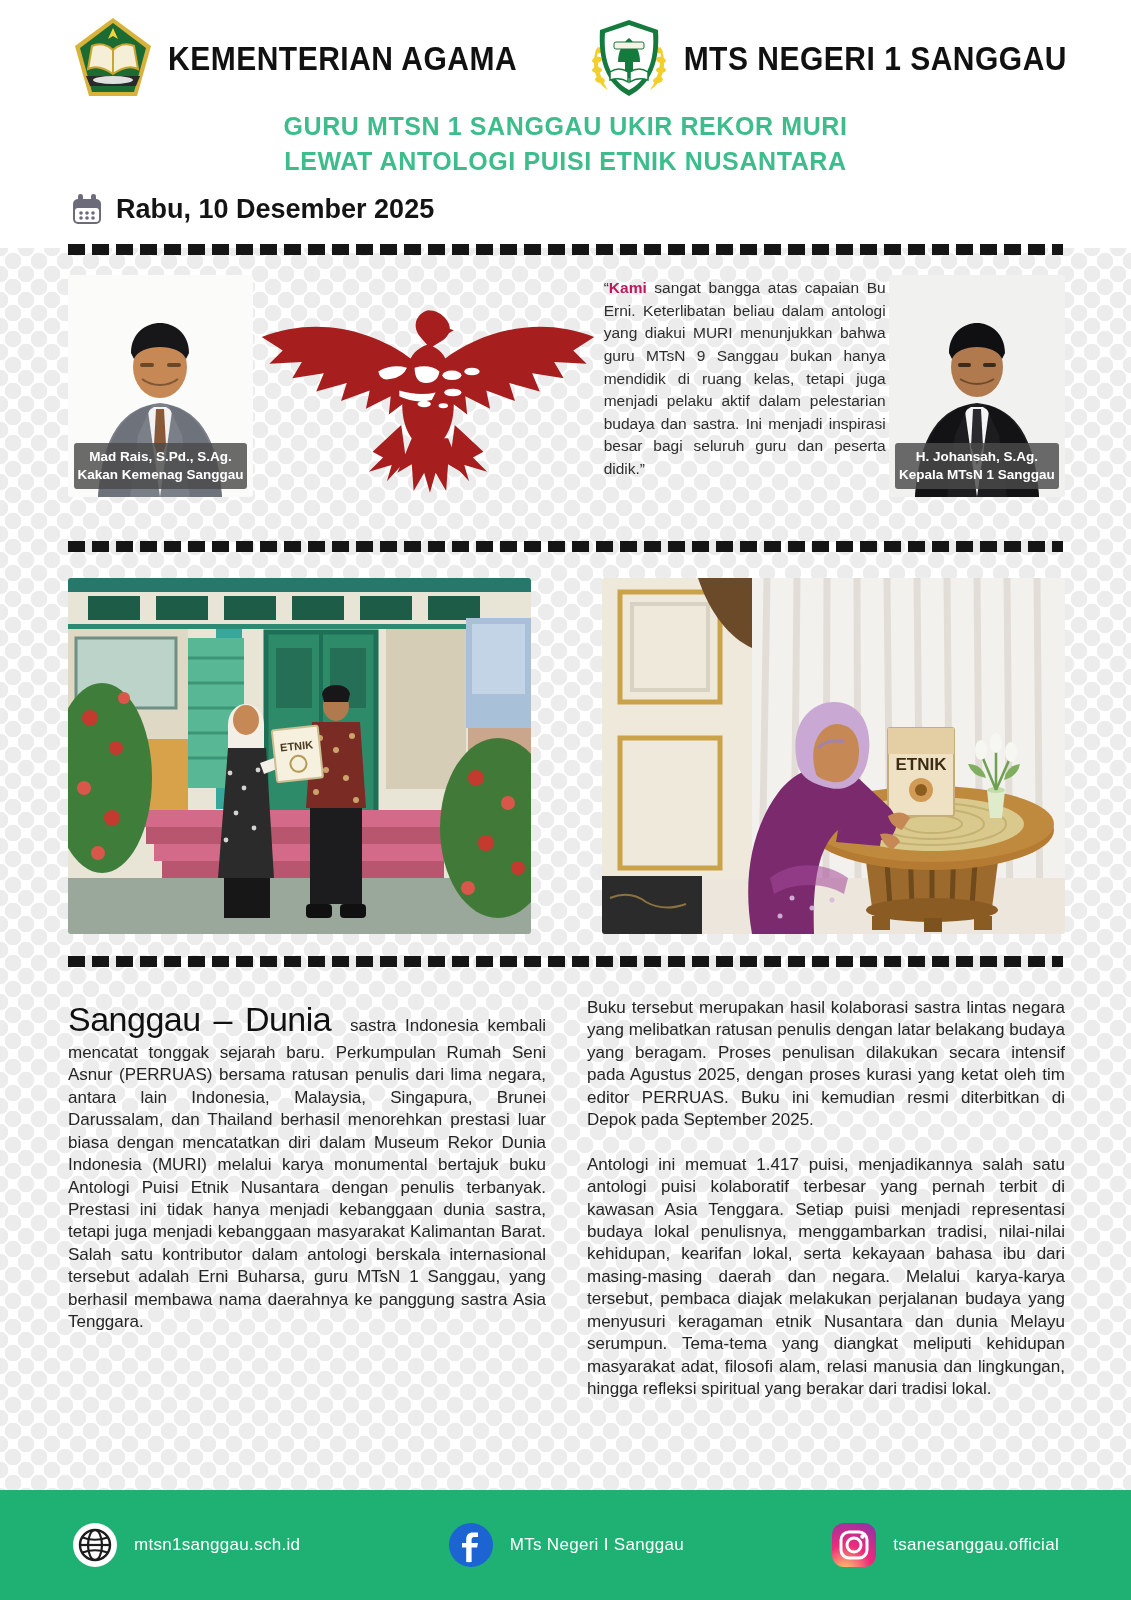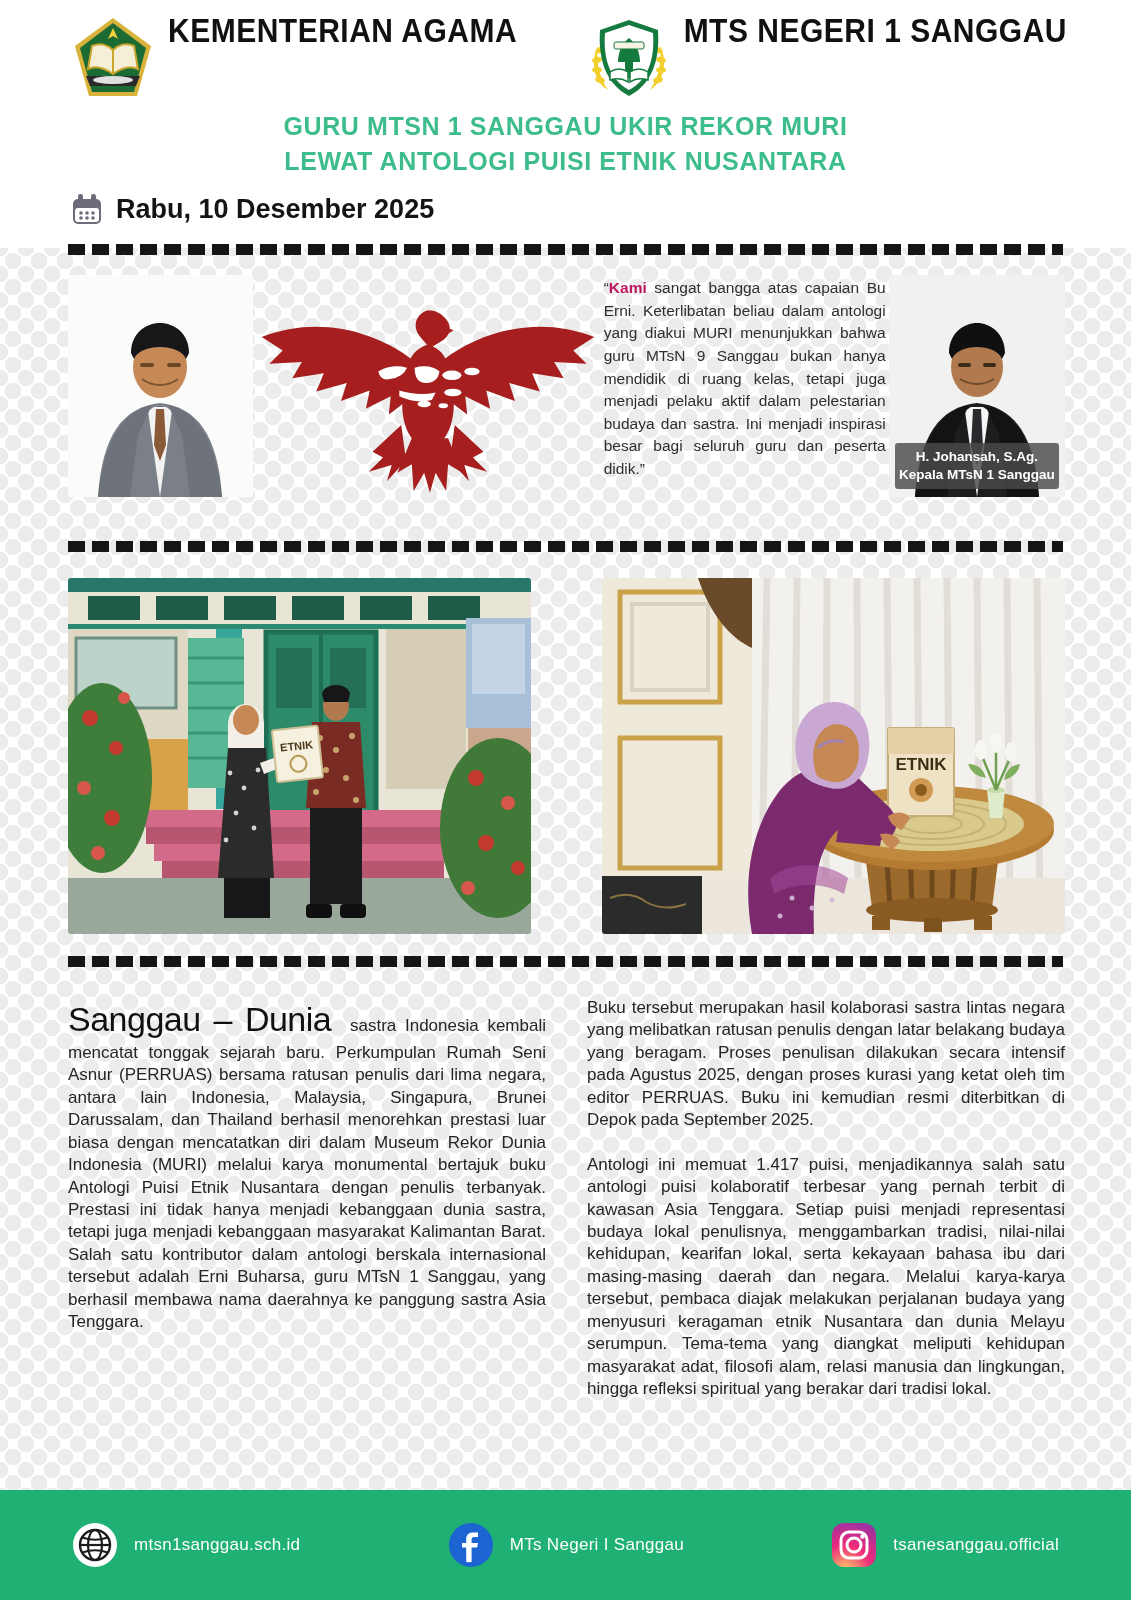--- a/index.html
+++ b/index.html
@@ -18,21 +18,21 @@
     background-position:0 0,13px 13px;
     z-index:0;
   }
   .page{position:relative;z-index:1;width:1131px;height:1600px;}
 
   
   .header-row{
     display:flex;align-items:center;justify-content:space-between;
     padding:16px 64px 0 72px;
   }
-  .org{display:flex;gap:14px;}
+  .org{display:flex;align-items:center;gap:14px;}
   .org-logo{width:82px;height:86px;flex:0 0 auto;}
   .org-name{
     font-size:30px;font-weight:800;letter-spacing:.5px;color:#111;
     white-space:nowrap;transform:scaleY(1.08);
   }
 
   
   .main-title{
     text-align:center;margin-top:8px;line-height:1.32;
     font-size:25px;font-weight:800;letter-spacing:.6px;color:#3dbd8c;
@@ -191,20 +191,24 @@
         <path d="M80 136 L92 222 L104 136 L98 132 L86 132 Z" fill="#f2f2f2"></path>
         <path d="M88 134 L96 134 L98 170 L92 186 L86 170 Z" fill="#8a5a38"></path>
         <path d="M30 222 C36 164 56 136 84 130 L70 160 L62 222 Z" fill="#6e727b"></path>
         <path d="M154 222 C148 164 128 136 100 130 L114 160 L122 222 Z" fill="#6e727b"></path>
         <ellipse cx="92" cy="92" rx="27" ry="31" fill="#c68956"></ellipse>
         <path d="M63 78 C63 58 78 48 92 48 C106 48 121 58 121 78 L118 84 C112 68 72 68 66 84 Z" fill="#17171a"></path>
         <path d="M74 104 q8 6 18 6 q10 0 18 -6" stroke="#7d5633" stroke-width="2" fill="none"></path>
         <rect x="72" y="88" width="14" height="4" rx="2" fill="#6b4726"></rect>
         <rect x="99" y="88" width="14" height="4" rx="2" fill="#6b4726"></rect>
       </svg>
+      <div class="caption">
+        <div>Mad Rais, S.Pd., S.Ag.</div>
+        <div>Kakan Kemenag Sanggau</div>
+      </div>
     </div>
 
     <div class="garuda-box">
       <svg viewBox="0 0 360 235">
         <g fill="#a61e1e">
           <path d="M196 84 C238 52 298 38 354 60 L332 74 L346 88 L312 86 L322 103 L289 98 L297 117 L265 108 L271 127 L241 116 L245 135 L219 122 L221 141 L201 126 Z"></path>
           <path d="M164 84 C122 52 62 38 6 60 L28 74 L14 88 L48 86 L38 103 L71 98 L63 117 L95 108 L89 127 L119 116 L115 135 L141 122 L139 141 L159 126 Z"></path>
           <path d="M180 32 c-13 4 -17 17 -8 28 l7 8 c-11 4 -17 11 -19 20 l-7 42 c0 24 9 41 27 50 18 -9 27 -26 27 -50 l-7 -42 c-2 -9 -8 -15 -15 -18 l11 -7 c7 -5 9 -13 4 -20 -5 -8 -13 -11 -20 -11 z"></path>
           <path d="M187 46 l20 7 -17 10 z"></path>
           <path d="M163 166 l-15 36 15 -9 2 28 11 -19 6 21 6 -21 11 19 2 -28 15 9 -15 -36 z"></path>

